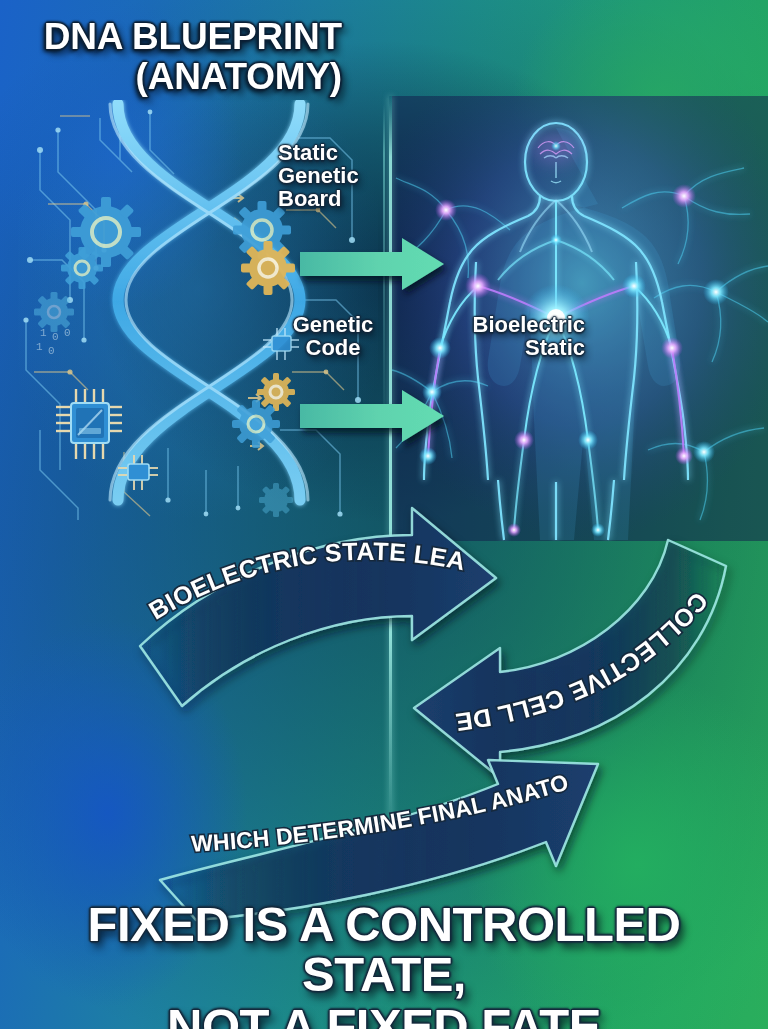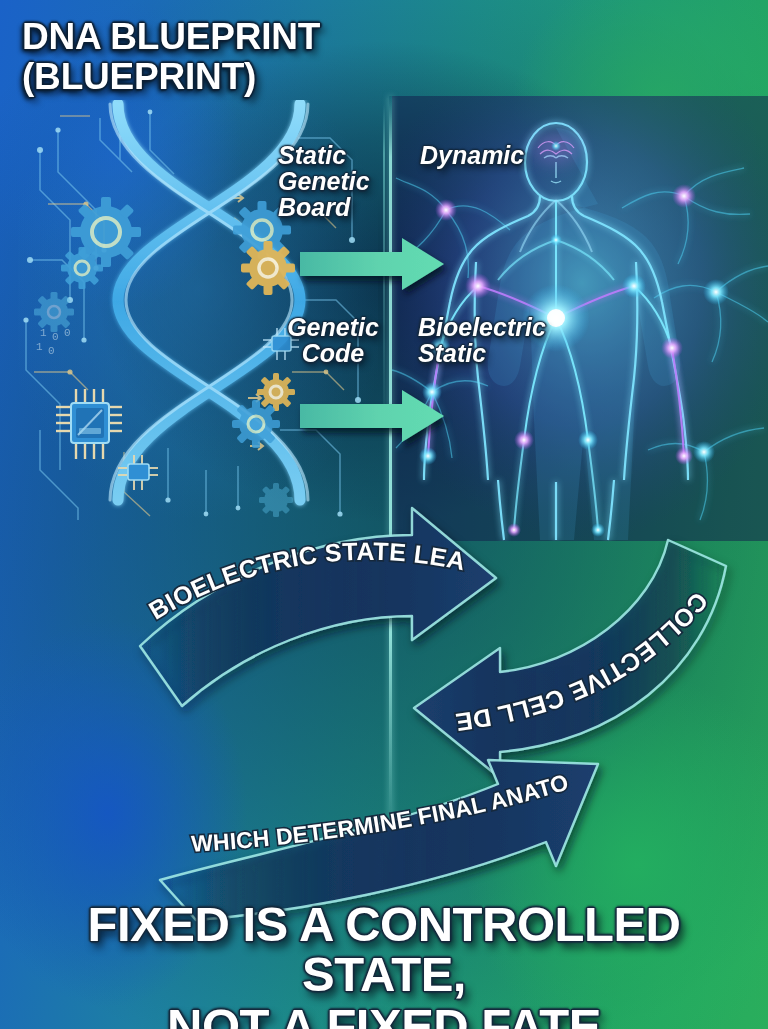--- a/index.html
+++ b/index.html
@@ -34,46 +34,45 @@
       rgba(160,240,230,0.9) 70%, rgba(160,240,230,0) 100%);
     box-shadow:0 0 6px rgba(150,235,225,0.55);
   }
   #divider-2{
     position:absolute;left:383px;top:104px;width:2px;height:330px;
     background:linear-gradient(to bottom, rgba(120,215,210,0) 0%, rgba(120,215,210,0.55) 15%, rgba(120,215,210,0) 100%);
   }
 
   
   .headline{
-    position:absolute;text-align:left;color:#ffffff;
+    position:absolute;text-align:right;color:#ffffff;
     font-weight:bold;letter-spacing:-0.2px;line-height:1.0;
     text-shadow:
       -2px 0 2px #0d2136, 2px 0 2px #0d2136, 0 -2px 2px #0d2136, 0 2px 2px #0d2136,
       -3px 3px 4px rgba(5,18,30,0.8), 4px 5px 7px rgba(3,12,22,0.75);
     -webkit-text-stroke:1.5px #14293f;
     paint-order:stroke fill;
   }
   #title-left{left:22px;top:18px;width:320px;font-size:37px;}
   #title-right{left:392px;top:18px;width:356px;font-size:37px;}
   .title-sub{display:block;margin-top:3px;}
 
   
   .callout{
-    position:absolute;color:#ffffff;font-weight:bold;font-size:25px;line-height:1.04;
+    position:absolute;color:#ffffff;font-weight:bold;font-size:22px;line-height:1.04;
     text-shadow:
       -1.5px 0 2px #15293c, 1.5px 0 2px #15293c, 0 -1.5px 2px #15293c, 0 1.5px 2px #15293c,
       3px 4px 6px rgba(4,14,26,0.85);
     -webkit-text-stroke:1.2px #16293d;
     paint-order:stroke fill;
-    font-style:italic;
   }
   #lbl-static{left:278px;top:142px;width:110px;text-align:left;}
   #lbl-dynamic{left:420px;top:142px;width:150px;text-align:left;}
   #lbl-genetic{left:278px;top:314px;width:110px;text-align:center;}
-  #lbl-bioelectric{left:418px;top:314px;width:145px;text-align:left;}
+  #lbl-bioelectric{left:440px;top:314px;width:145px;text-align:right;}
 
   
   #tagline{
     position:absolute;left:0;top:900px;width:768px;text-align:center;
     color:#ffffff;font-weight:bold;font-size:49px;line-height:1.02;letter-spacing:-0.5px;
     text-shadow:
       -2px 0 2px #152a3d, 2px 0 2px #152a3d, 0 -2px 2px #152a3d, 0 2px 2px #152a3d,
       4px 6px 9px rgba(3,13,24,0.85);
     -webkit-text-stroke:2px #16293d;
     paint-order:stroke fill;
@@ -672,30 +671,29 @@
                C 434 886, 300 912, 196 920
                Z" fill="url(#navy3)" stroke="#9fe8e4" stroke-width="2.4" stroke-opacity="0.9" stroke-linejoin="round"></path>
     </g>
     <text font-family="Liberation Sans, sans-serif" font-size="23" font-weight="bold" fill="#ffffff" stroke="#16293d" stroke-width="3.2" paint-order="stroke" letter-spacing="0.2">
       <textPath href="#txt3" startOffset="1%" id="fa3">WHICH DETERMINE FINAL ANATOMY</textPath>
     </text>
   </svg>
 
   <div class="headline" id="title-left">
     <span>DNA BLUEPRINT</span>
-    <span class="title-sub">(BLUEPRINT)</span>
+    <span class="title-sub">(ANATOMY)</span>
   </div>
 
   <div class="callout" id="lbl-static">
       <div>Static</div>
       <div>Genetic</div>
       <div>Board</div>
     </div>
   <div class="callout" id="lbl-dynamic">
-      <div>Dynamic</div>
     </div>
   <div class="callout" id="lbl-genetic">
       <div>Genetic</div>
       <div>Code</div>
     </div>
   <div class="callout" id="lbl-bioelectric">
       <div>Bioelectric</div>
       <div>Static</div>
     </div>
 

